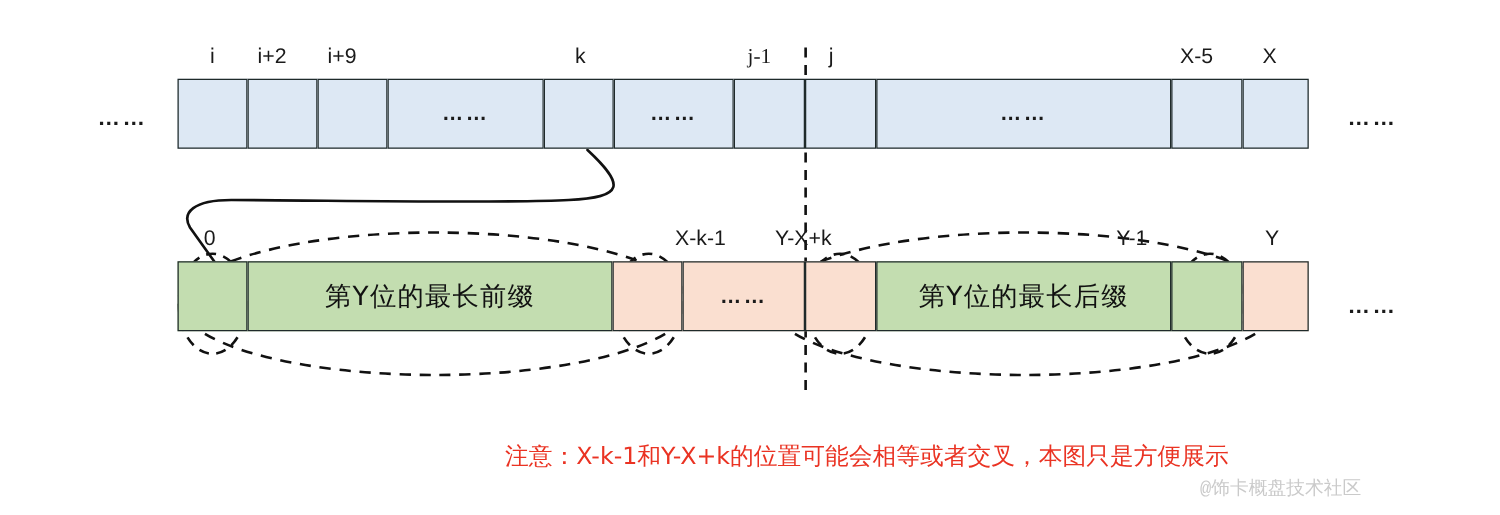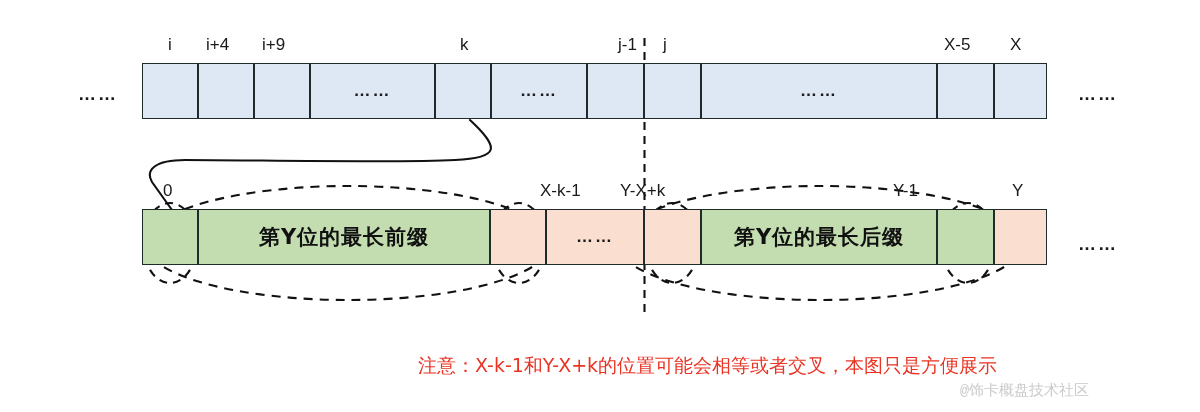--- a/index.html
+++ b/index.html
@@ -43,21 +43,21 @@
     font-size: 17px;
     color: #111;
   }
   .cell.blue  { background: #dde8f4; }
   .cell.green { background: #c3ddb0; }
   .cell.pink  { background: #fadfd0; }
   .cell-label {
     font-size: 21px;
     color: #111;
     font-family: "DejaVu Sans", "Liberation Sans", sans-serif;
-    font-weight: 700;
+    font-weight: 400;
     letter-spacing: 1px;
   }
   .dots-in-cell {
     font-size: 17px;
     color: #1a1a1a;
     letter-spacing: 2px;
     font-weight: 700;
   }
   .outer-dots {
     position: absolute;
@@ -112,24 +112,24 @@
 
 <div class="strip" style="left:0; top:0; width:1200px; height:160px;">
 
   <div class="outer-dots" style="left:78px; top:85px;">……</div>
 
   <div class="outer-dots" style="left:1078px; top:85px;">……</div>
 </div>
 
 <div id="row1-labels">
     <div class="lbl" style="left: 168px; top: 36px;">i</div>
-    <div class="lbl" style="left: 206px; top: 36px;">i+4</div>
+    <div class="lbl" style="left: 206px; top: 36px;">i+2</div>
     <div class="lbl" style="left: 262px; top: 36px;">i+9</div>
     <div class="lbl" style="left: 460px; top: 36px;">k</div>
-    <div class="lbl" style="left: 618px; top: 36px;">j-1</div>
+    <div class="lbl" style="left: 598px; top: 36px; font-family: Liberation Serif, serif;">j-1</div>
     <div class="lbl" style="left: 663px; top: 36px;">j</div>
     <div class="lbl" style="left: 944px; top: 36px;">X-5</div>
     <div class="lbl" style="left: 1010px; top: 36px;">X</div>
   </div>
 <div id="row1-cells">
     <div class="cell blue" style="left: 142px; top: 63px; width: 56px; height: 56px;"></div>
     <div class="cell blue" style="left: 198px; top: 63px; width: 56px; height: 56px;"></div>
     <div class="cell blue" style="left: 254px; top: 63px; width: 56px; height: 56px;"></div>
     <div class="cell blue" style="left: 310px; top: 63px; width: 125px; height: 56px;">
       <span class="dots-in-cell">……</span>
@@ -168,15 +168,15 @@
       <span class="dots-in-cell">……</span>
     </div>
     <div class="cell pink" style="left: 644px; top: 209px; width: 57px; height: 56px;"></div>
     <div class="cell green" style="left: 701px; top: 209px; width: 236px; height: 56px;">
       <span class="cell-label">第Y位的最长后缀</span>
     </div>
     <div class="cell green" style="left: 937px; top: 209px; width: 57px; height: 56px;"></div>
     <div class="cell pink" style="left: 994px; top: 209px; width: 53px; height: 56px;"></div>
   </div>
 
-<div class="note" style="left:418px; top:356px;">注意：X-k-1和Y-X+k的位置可能会相等或者交叉，本图只是方便展示</div>
+<div class="note" style="left:404px; top:356px;">注意：X-k-1和Y-X+k的位置可能会相等或者交叉，本图只是方便展示</div>
 
 <div class="watermark" style="left:960px; top:384px;">@饰卡概盘技术社区</div>
 
 </body></html>

